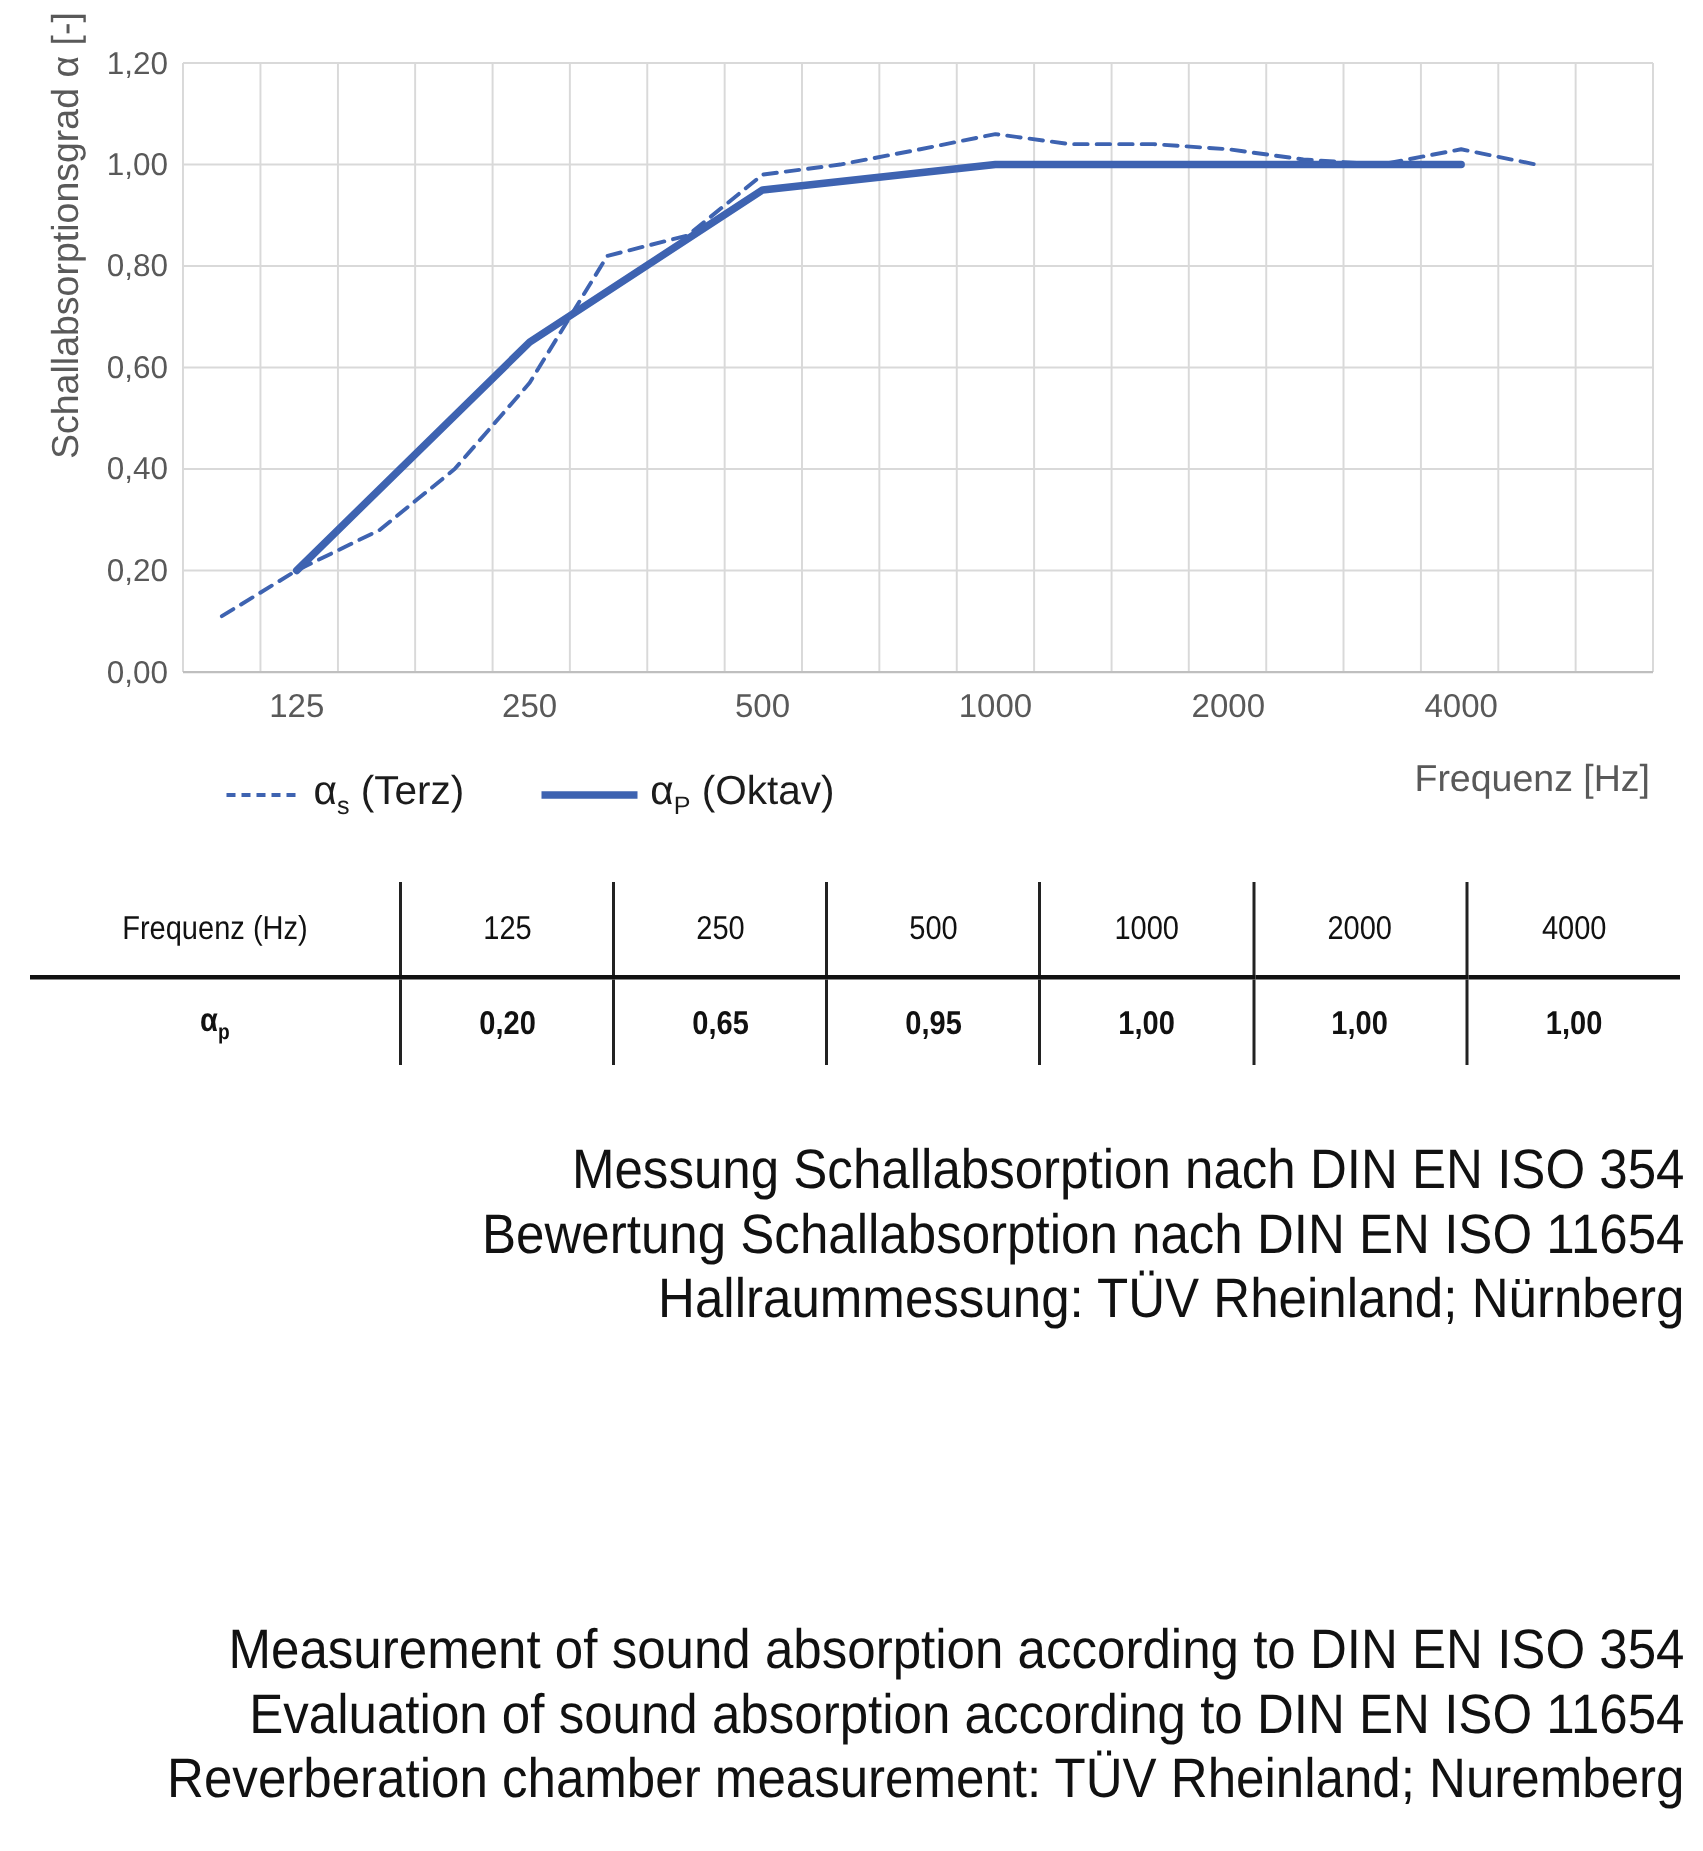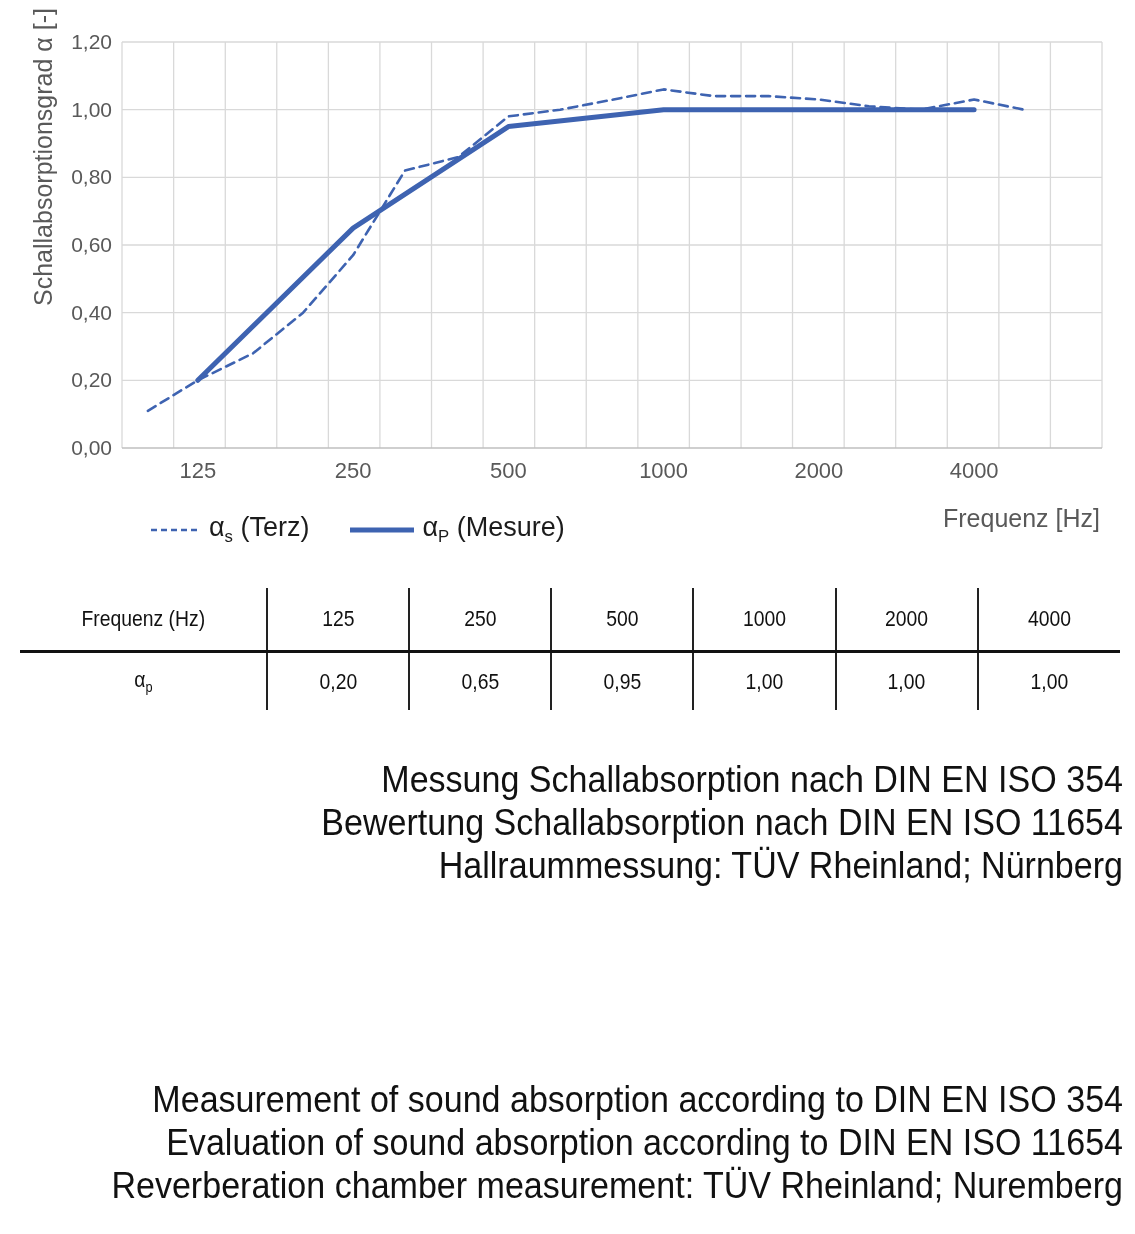--- a/index.html
+++ b/index.html
@@ -2,32 +2,32 @@
 <html><head>
 <meta charset="utf-8">
 <style>
   html,body{margin:0;padding:0;background:#fff;}
   body{width:1135px;height:1234px;position:relative;overflow:hidden;
        font-family:"Liberation Sans",sans-serif;color:#1a1a1a;}
   #stage{position:absolute;inset:0;}
   svg text{font-family:"Liberation Sans",sans-serif;}
 
   
-  #legend{position:absolute;left:150px;top:512px;display:flex;align-items:center;gap:40px;}
+  #legend{position:absolute;left:150px;top:512px;display:flex;align-items:center;gap:51px;}
   .legend-item{display:flex;align-items:center;gap:7px;}
   .legend-label{font-size:27px;color:#1c1c1c;white-space:pre;}
   .legend-label sub{font-size:0.62em;}
 
   
   #data-table{position:absolute;left:20px;top:588px;width:1100px;
               border-collapse:collapse;table-layout:fixed;}
   #data-table td{padding:0;text-align:center;vertical-align:middle;
                  font-size:22px;color:#111;}
   #data-table tr#freq-row td{height:62px;border-bottom:3.5px solid #111;}
-  #data-table tr#alpha-row td{height:57px;}
+  #data-table tr#alpha-row td{height:57px;font-weight:bold;}
   #data-table td.sep{border-left:2.5px solid #222;}
   .cond{display:inline-block;transform:scaleX(0.88);transform-origin:50% 50%;white-space:pre;}
   .cond sub{font-size:0.66em;}
 
   
   .notes{position:absolute;left:0;right:12px;text-align:right;
          font-size:37px;line-height:43px;color:#111;}
   .note-line{transform:scaleX(0.92);transform-origin:100% 50%;white-space:pre;}
   #notes-de{top:758px;}
   #notes-fr{top:918px;}
@@ -91,21 +91,21 @@
     <div class="legend-item">
       <svg width="52" height="8">
         <line x1="1" y1="4" x2="51" y2="4" class="blue-line" stroke-width="2.6" stroke-dasharray="6 4"></line>
       </svg>
       <span class="legend-label"><span>α</span><sub>s</sub><span> (Terz)</span></span>
     </div>
     <div class="legend-item">
       <svg width="66" height="8">
         <line x1="1" y1="4" x2="65" y2="4" class="blue-line" stroke-width="5"></line>
       </svg>
-      <span class="legend-label"><span>α</span><sub>P</sub><span> (Mesure)</span></span>
+      <span class="legend-label"><span>α</span><sub>P</sub><span> (Oktav)</span></span>
     </div>
   </div>
 
   
   <table id="data-table">
     <colgroup>
         <col style="width:247px">
         <col span="6">
       </colgroup>
     <tbody>

